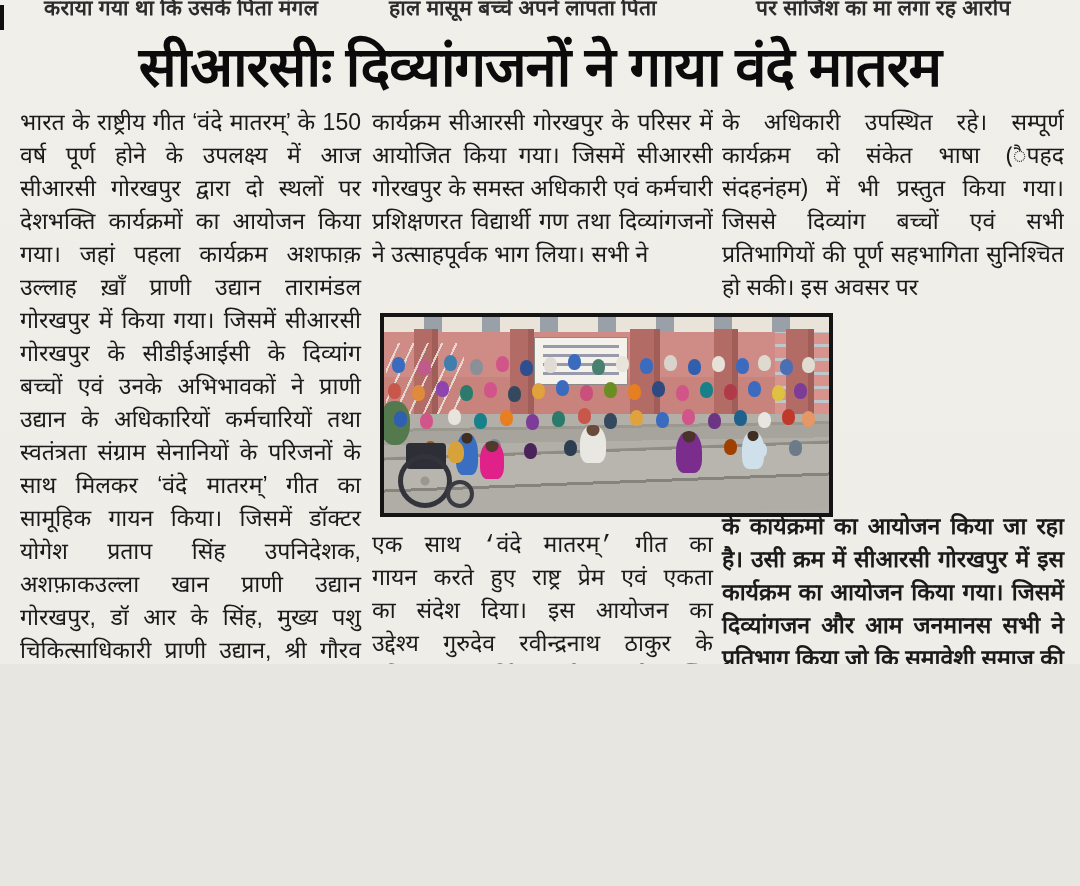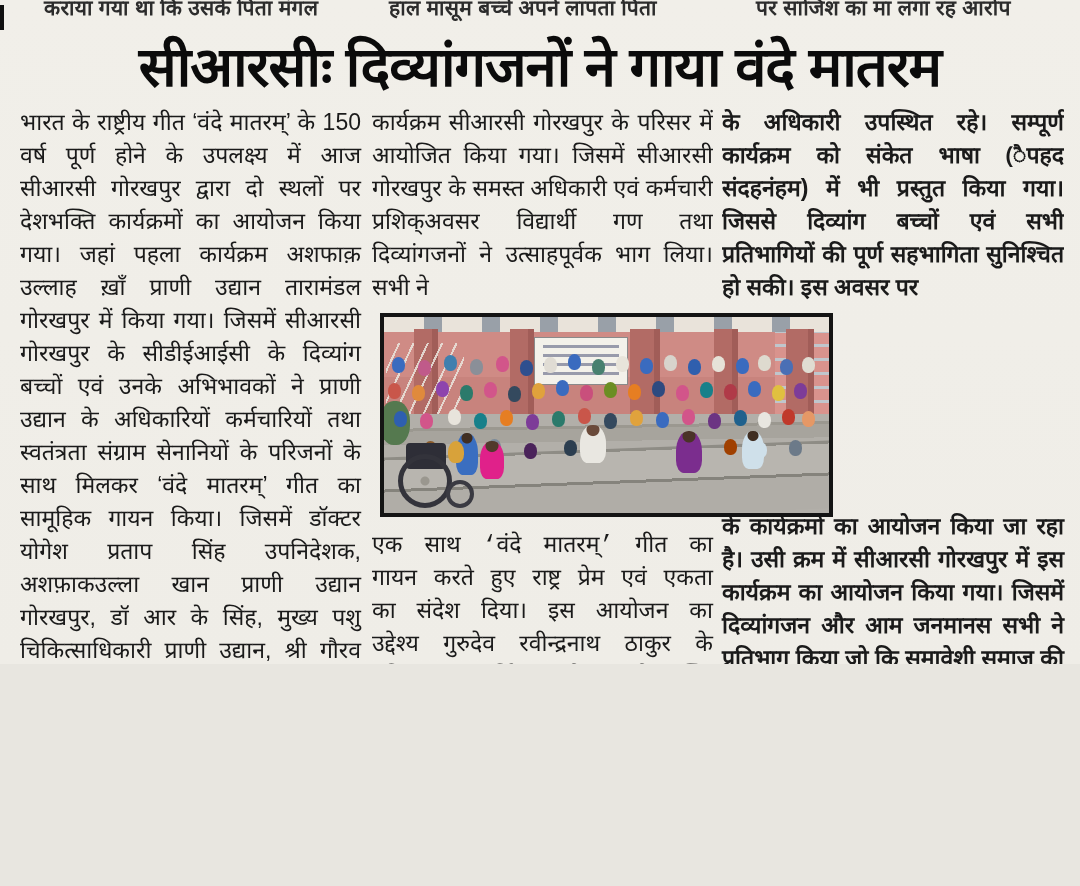--- a/index.html
+++ b/index.html
@@ -29,21 +29,21 @@
     letter-spacing:-1px;
   }
   
   .col{position:absolute;top:106px;}
   .col p{margin:0;font-size:23px;line-height:33px;text-align:justify;color:#1a1a1a;}
   .col1{left:20px;width:341px;height:766px;}
   .col2{left:372px;width:341px;height:766px;}
   .col3{left:722px;width:342px;height:766px;}
   .c2-top{position:absolute;top:0;left:0;right:0;height:202px;overflow:hidden;}
   .c2-bottom{position:absolute;top:424px;left:0;right:0;font-family:Liberation Mono, monospace;}
-  .c3-top{position:absolute;top:0;left:0;right:0;height:202px;overflow:hidden;font-weight:bold;}
+  .c3-top{position:absolute;top:0;left:0;right:0;height:202px;overflow:hidden;}
   .c3-narrow{position:absolute;top:206px;left:120px;width:222px;height:212px;overflow:hidden;}
   .c3-narrow p{line-height:30px;}
   .c3-bottom{position:absolute;top:404px;left:0;right:0;font-weight:bold;}
   
   .photo-frame{
     position:absolute;left:380px;top:313px;width:453px;height:204px;
     border:4px solid #141414;box-sizing:border-box;background:#c6c2bb;overflow:hidden;
   }
   .ph-wall{position:absolute;top:0;left:0;right:0;height:97px;
     background:linear-gradient(#ddd5cd 0 15px,#cf8b85 15px 60px,#c8837d 60px);}
@@ -120,21 +120,21 @@
   <div class="edge-mark"></div>
 
   <div class="headline">सीआरसीः दिव्यांगजनों ने गाया वंदे मातरम</div>
 
   <div class="col col1">
     <p>भारत के राष्ट्रीय गीत ‘वंदे मातरम्’ के 150 वर्ष पूर्ण होने के उपलक्ष्य में आज सीआरसी गोरखपुर द्वारा दो स्थलों पर देशभक्ति कार्यक्रमों का आयोजन किया गया। जहां पहला कार्यक्रम अशफाक़ उल्लाह ख़ाँ प्राणी उद्यान तारामंडल गोरखपुर में किया गया। जिसमें सीआरसी गोरखपुर के सीडीईआईसी के दिव्यांग बच्चों एवं उनके अभिभावकों ने प्राणी उद्यान के अधिकारियों कर्मचारियों तथा स्वतंत्रता संग्राम सेनानियों के परिजनों के साथ मिलकर ‘वंदे मातरम्’ गीत का सामूहिक गायन किया। जिसमें डॉक्टर योगेश प्रताप सिंह उपनिदेशक, अशफ़ाकउल्ला खान प्राणी उद्यान गोरखपुर, डॉ आर के सिंह, मुख्य पशु चिकित्साधिकारी प्राणी उद्यान, श्री गौरव वर्मा वन अधिकारी गोरखपुर, श्री नीरज सिंह मुख्य वन्य–जीव संरक्षक एवं गुरु कृपा सेवा संस्थान के महासचिव श्री बृजेश राम त्रिपाठी उपस्थित रहे। वहीं दूसरा</p>
   </div>
 
   <div class="col col2">
     <div class="c2-top">
-      <p>कार्यक्रम सीआरसी गोरखपुर के परिसर में आयोजित किया गया। जिसमें सीआरसी गोरखपुर के समस्त अधिकारी एवं कर्मचारी प्रशिक्अवसर विद्यार्थी गण तथा दिव्यांगजनों ने उत्साहपूर्वक भाग लिया। सभी ने</p>
+      <p>कार्यक्रम सीआरसी गोरखपुर के परिसर में आयोजित किया गया। जिसमें सीआरसी गोरखपुर के समस्त अधिकारी एवं कर्मचारी प्रशिक्षणरत विद्यार्थी गण तथा दिव्यांगजनों ने उत्साहपूर्वक भाग लिया। सभी ने</p>
     </div>
     <div class="c2-bottom">
       <p>एक साथ ‘वंदे मातरम्’ गीत का गायन करते हुए राष्ट्र प्रेम एवं एकता का संदेश दिया। इस आयोजन का उद्देश्य गुरुदेव रवीन्द्रनाथ ठाकुर के प्रति श्रद्धा अर्पित करते हुए देशभक्ति की भावना को जागृत करना एवं स्वतंत्रता संग्राम सेनानियों के प्रति कृतज्ञता व्यक्त करना था। कार्यक्रम में प्राणी उद्यान के निदेशक, अन्य वरिष्ठ अधिकारीगण एवं सीआरसी गोरखपुर</p>
     </div>
   </div>
 
   <div class="col col3">
     <div class="c3-top">
       <p>के अधिकारी उपस्थित रहे। सम्पूर्ण कार्यक्रम को संकेत भाषा (ैपहद संदहनंहम) में भी प्रस्तुत किया गया। जिससे दिव्यांग बच्चों एवं सभी प्रतिभागियों की पूर्ण सहभागिता सुनिश्चित हो सकी। इस अवसर पर</p>
     </div>

